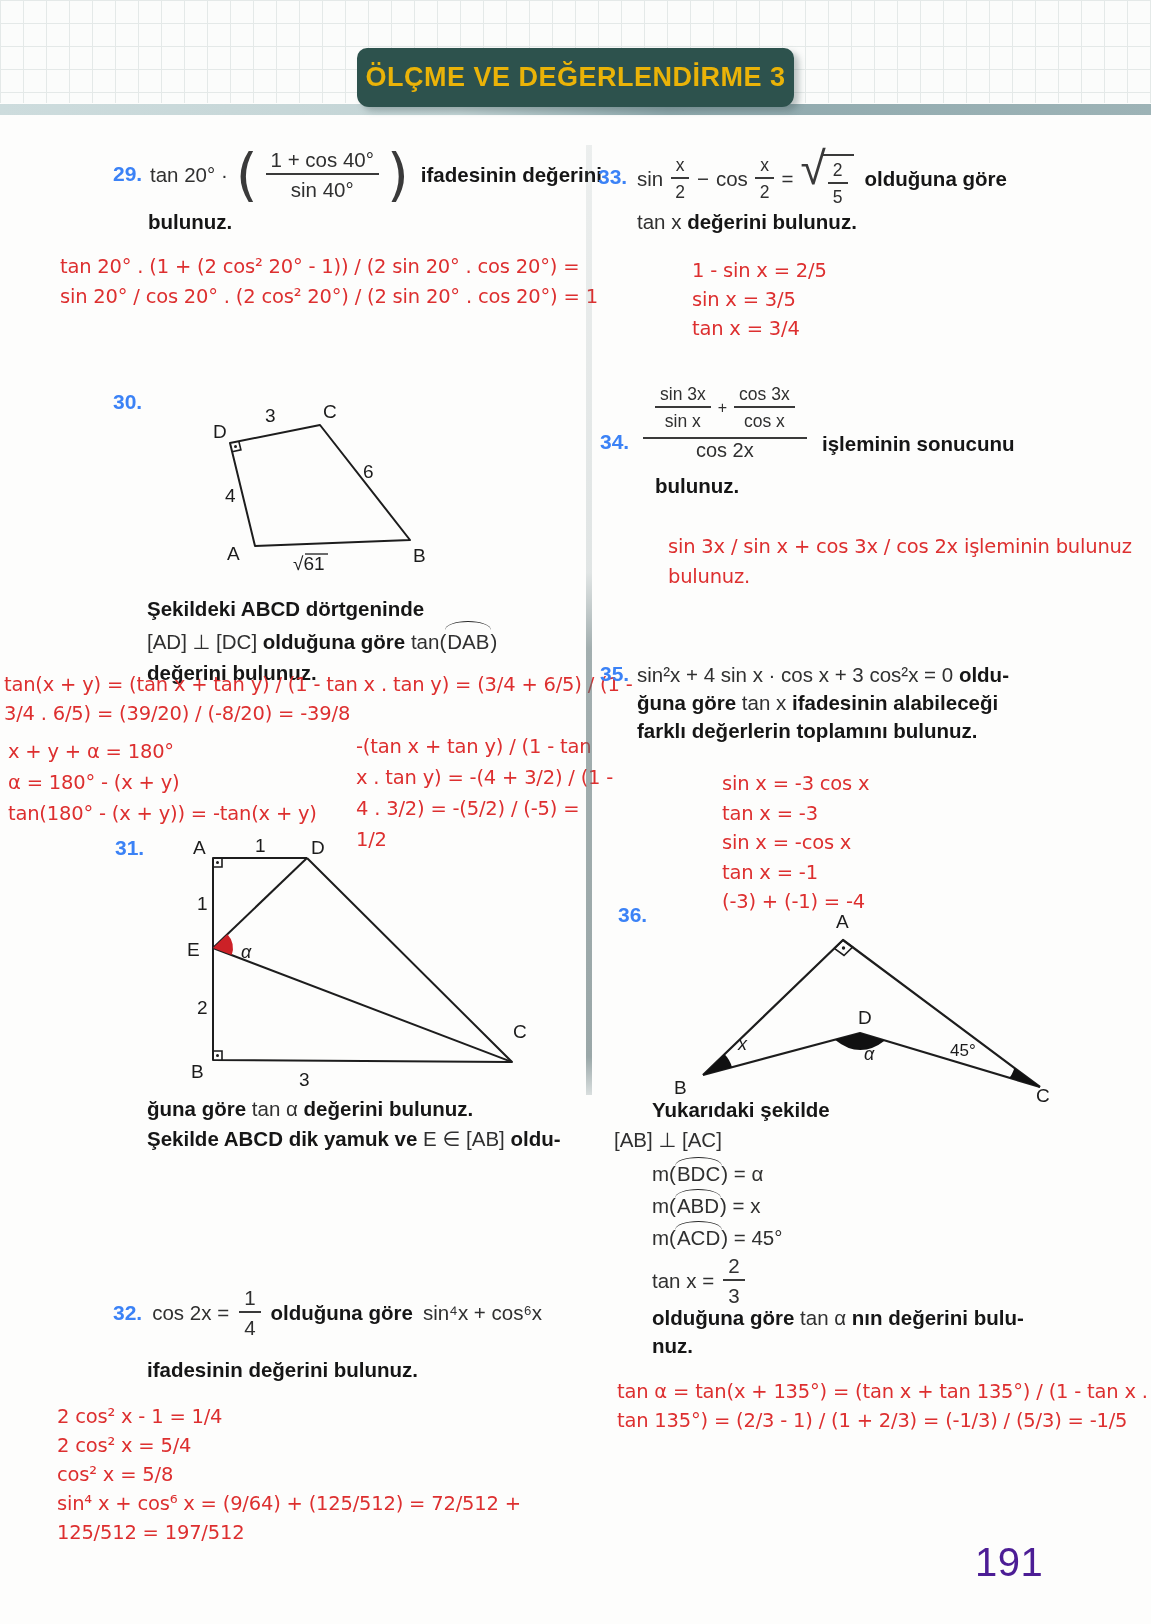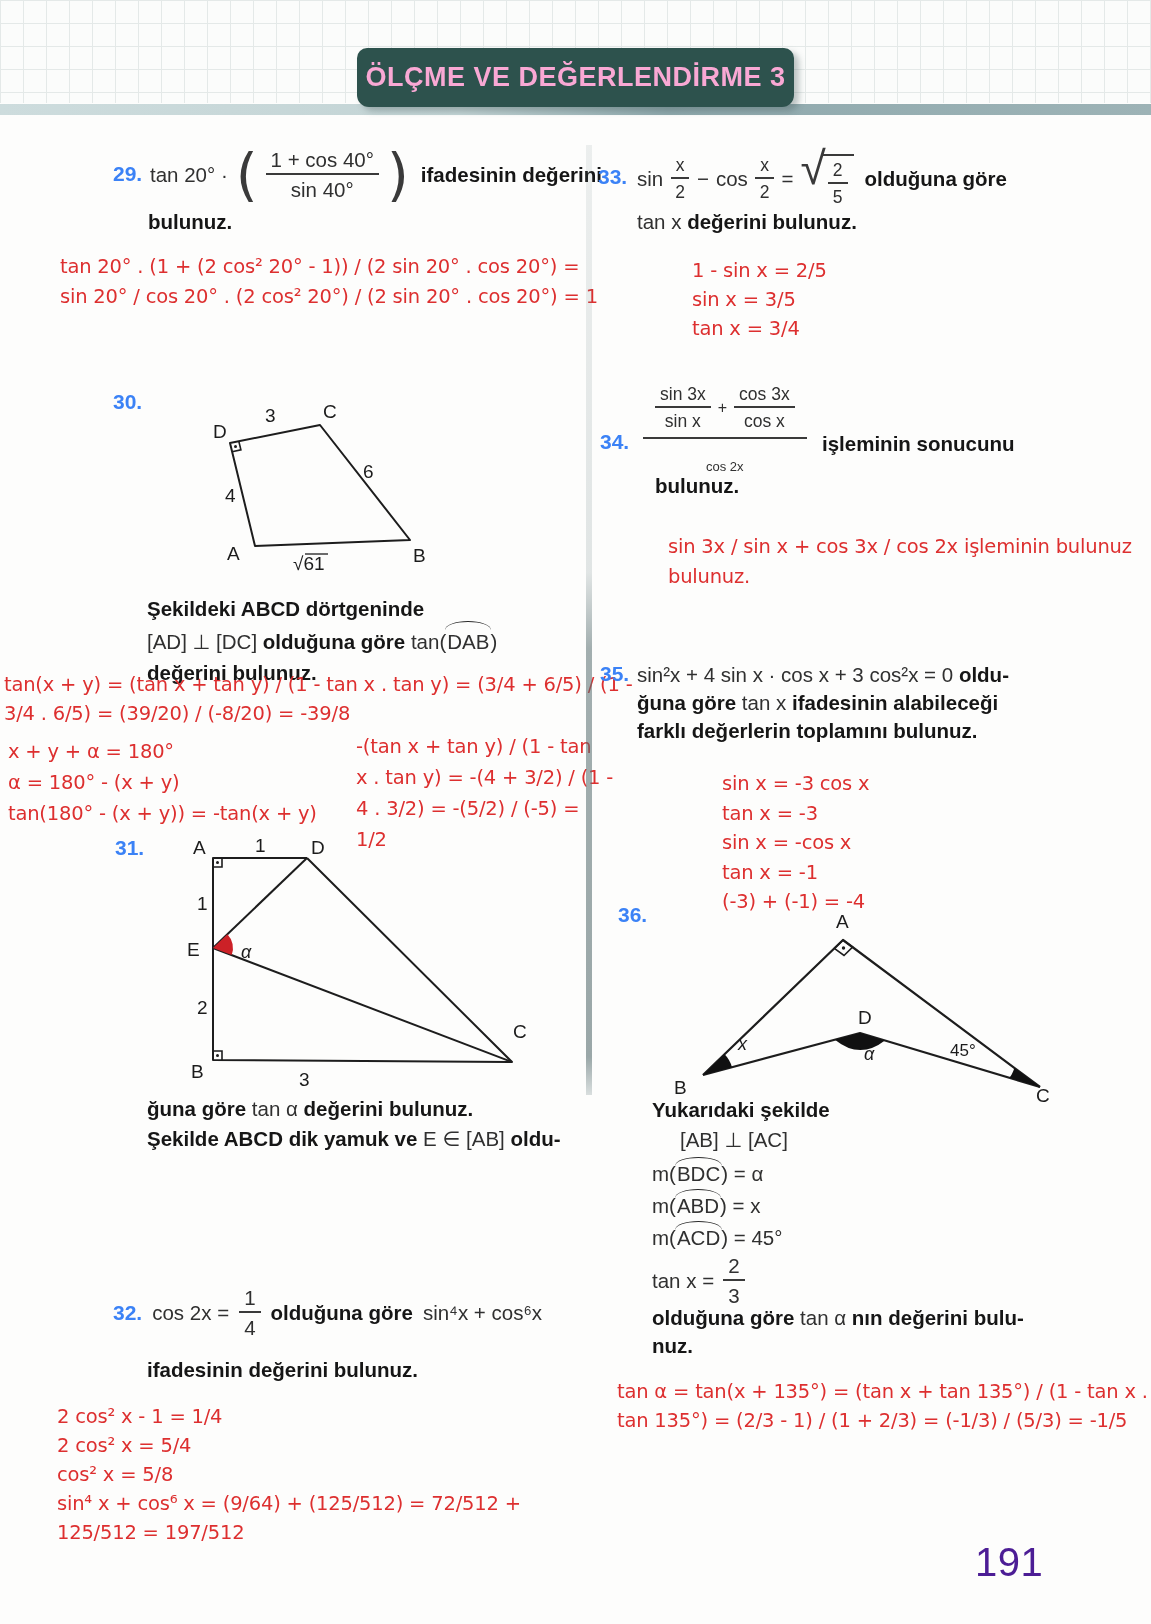--- a/index.html
+++ b/index.html
@@ -13,39 +13,39 @@
   #page{position:relative;width:1151px;height:1624px;background:#fdfdfc;overflow:hidden;}
   .abs{position:absolute}
   .grid-band{position:absolute;left:0;top:0;width:100%;height:103px;background-color:#fbfcfb;
     background-image:linear-gradient(#e4e9e8 1px,transparent 1px),linear-gradient(90deg,#e4e9e8 1px,transparent 1px);
     background-size:23px 23px;}
   .header-bar{position:absolute;left:0;top:104px;width:100%;height:11px;
     background:linear-gradient(90deg,var(--bar-light) 0%,#c3d4d5 40%,var(--bar-dark) 58%,#9db3b6 100%);}
   .banner{position:absolute;left:357px;top:48px;width:437px;height:59px;background:var(--banner-color);
     border-radius:10px 10px 12px 12px;display:flex;align-items:center;justify-content:center;
     box-shadow:5px 4px 6px rgba(70,90,90,.35);}
-  .banner span{color:#f9a8d4;font-weight:bold;font-size:27px;letter-spacing:.5px;}
+  .banner span{color:#eab308;font-weight:bold;font-size:27px;letter-spacing:.5px;}
   .num{font-weight:bold;font-size:21px;color:#3b82f6}
   .b{font-weight:bold;color:#161616}
   .m{color:#303030;font-weight:normal}
   .ptext{font-size:20.5px;line-height:31px;color:#161616}
   .fs{font-size:20.5px}
   .red{color:var(--red-color);font-family:"DejaVu Sans",sans-serif;font-size:19.5px;line-height:29px;letter-spacing:-.2px;white-space:nowrap}
   .frow{display:flex;align-items:center;gap:8px;font-size:20.5px;white-space:nowrap}
   .frac{display:inline-flex;flex-direction:column;align-items:center;vertical-align:middle;color:#303030}
   .frac .fn{padding:0 5px 1px;border-bottom:2px solid #3a3a3a;text-align:center}
   .frac .fd{padding:3px 5px 0;text-align:center}
   .frac.sm{font-size:17.5px}
   .bp{font-size:56px;font-weight:400;color:#3a3a3a;line-height:.85;display:inline-block;transform:scaleY(1.02);font-family:"DejaVu Sans",sans-serif}
   .root{display:inline-flex;align-items:flex-start}
   .root .rs{font-size:46px;line-height:1;font-weight:200;color:#3a3a3a;transform:translateY(-5px);margin-right:-4px}
   .root .rb{border-top:2px solid #3a3a3a;padding:4px 6px 0;margin-top:4px}
   .bigfrac{display:inline-flex;flex-direction:column;align-items:center;color:#303030}
   .bf-num{display:flex;align-items:center;gap:7px;padding:0 12px 5px;border-bottom:2px solid #3a3a3a}
-  .bf-den{padding-top:20px;font-size:13px}
+  .bf-den{padding-top:0;font-size:20px}
   .hat{position:relative;display:inline-block;padding:2px 1px 0}
   .hat::before{content:"";position:absolute;left:-1px;right:-1px;top:-3px;height:8px;
     border-top:1.8px solid #2a2a2a;border-radius:50% 50% 0 0/100% 100% 0 0}
   .scan-line{position:absolute;left:586px;top:145px;width:6px;height:950px;
     background:linear-gradient(180deg,rgba(110,132,134,.12) 0%,rgba(110,132,134,.2) 45%,rgba(88,110,112,.55) 53%,rgba(88,110,112,.6) 96%,rgba(110,132,134,.25) 100%);}
   .pageno{font-size:40px;color:#4c1d95;letter-spacing:.5px}
   svg text{font-family:"Liberation Sans","DejaVu Sans",sans-serif;font-size:19px;fill:#1c1c1c}
   svg .it{font-style:italic;font-size:18px}
   svg .small{font-size:17px}
 </style>
@@ -259,21 +259,21 @@
     <path d="M380 189 L354.4 169.9 Q352 177 349.3 179.8 Z" fill="#111"></path>
     <text x="176" y="30">A</text>
     <text x="14" y="196">B</text>
     <text x="376" y="204">C</text>
     <text x="198" y="126">D</text>
     <text x="78" y="152" class="it">x</text>
     <text x="204" y="162" class="it">α</text>
     <text x="290" y="158" class="small">45°</text>
   </svg>
   <div class="abs b fs" style="left:652px;top:1098px">Yukarıdaki şekilde</div>
-  <div class="abs m fs" style="left:680px;top:1128px">[AB] ⊥ [AC]</div>
+  <div class="abs m fs" style="left:614px;top:1128px">[AB] ⊥ [AC]</div>
   <div class="abs m fs" style="left:652px;top:1160px">
     <span>m(</span><span class="hat">BDC</span><span>) = α</span>
   </div>
   <div class="abs m fs" style="left:652px;top:1192px">
     <span>m(</span><span class="hat">ABD</span><span>) = x</span>
   </div>
   <div class="abs m fs" style="left:652px;top:1224px">
     <span>m(</span><span class="hat">ACD</span><span>) = 45°</span>
   </div>
   <div class="abs frow" style="left:652px;top:1254px;gap:9px">

